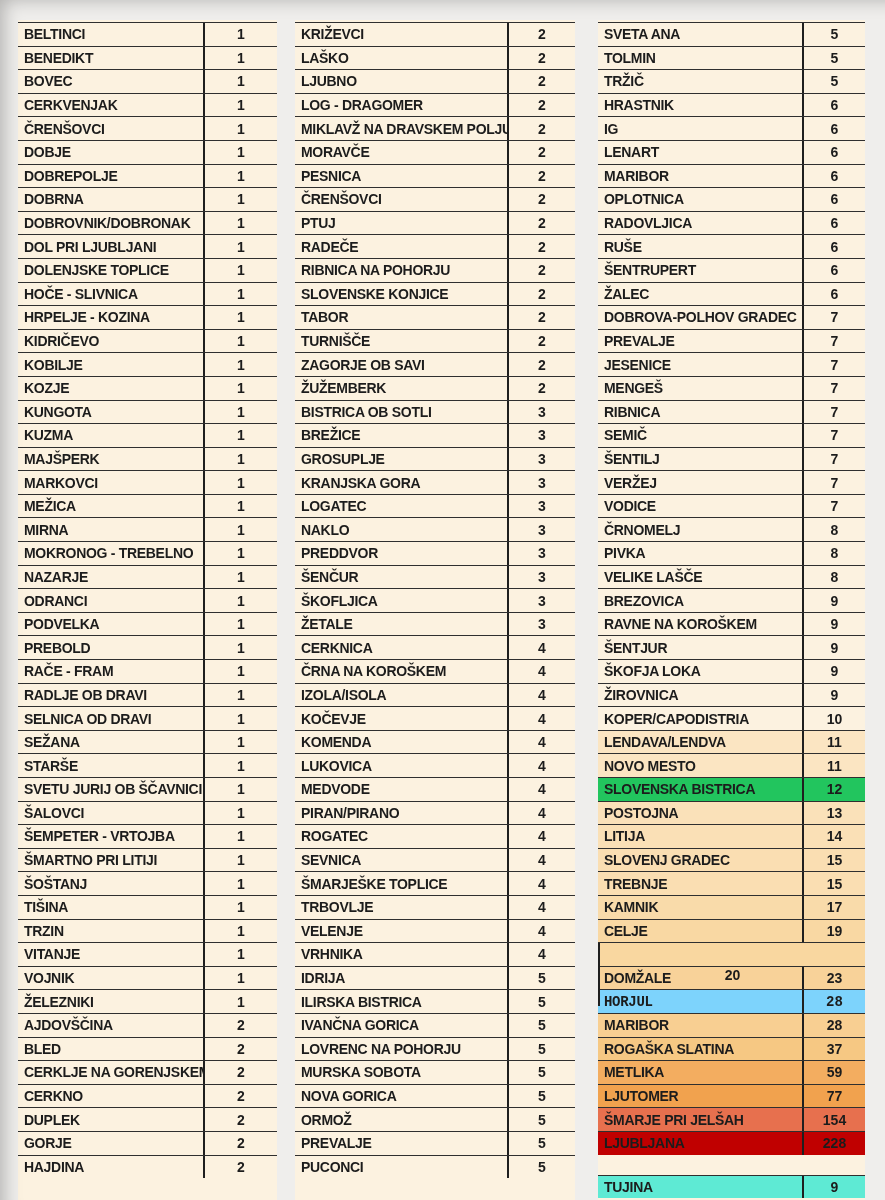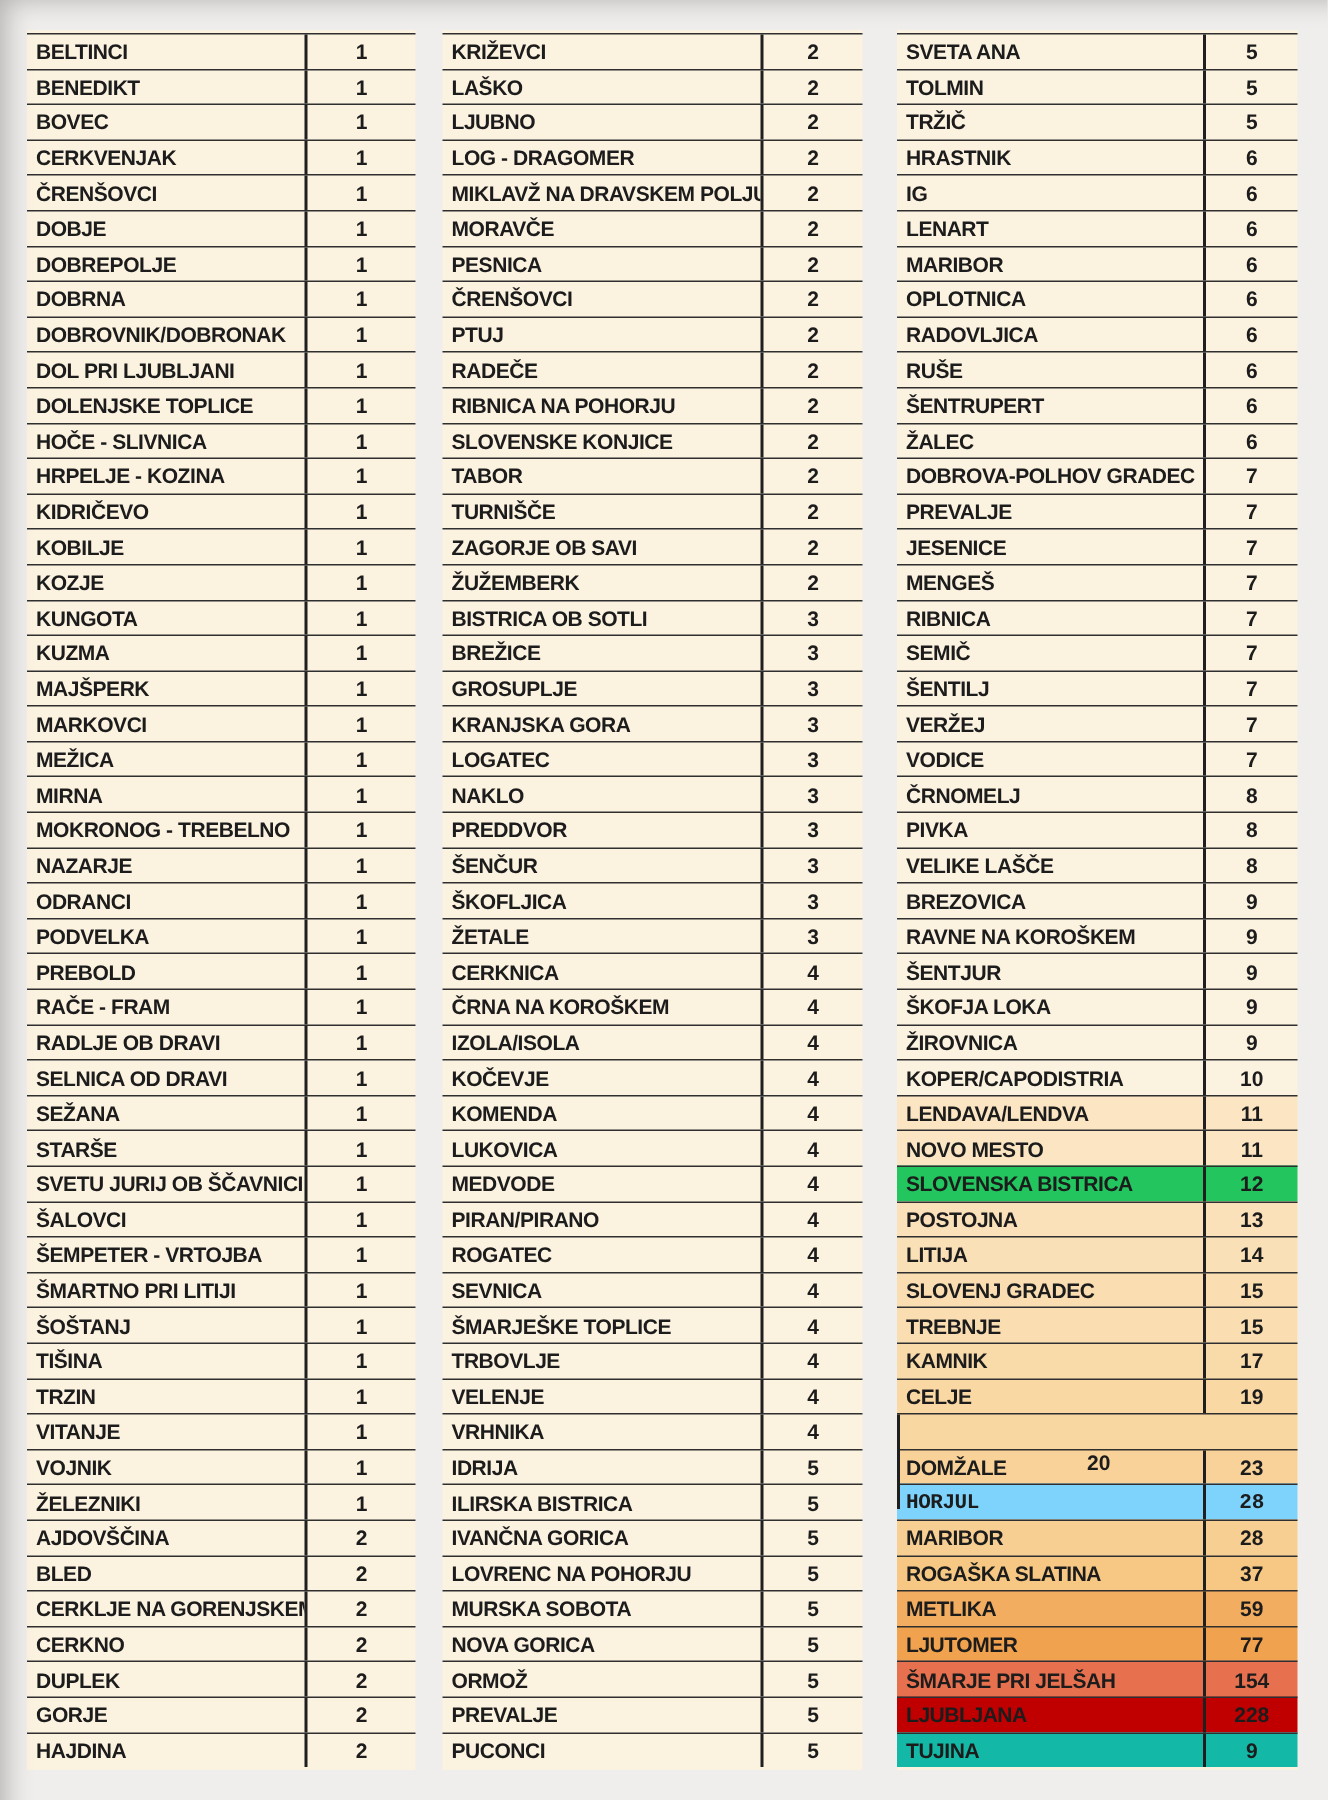--- a/index.html
+++ b/index.html
@@ -650,19 +650,19 @@
           <div class="cell-value">77</div>
         </div>
         <div class="row" style="background: rgb(231, 112, 78);">
           <div class="cell-name">ŠMARJE PRI JELŠAH</div>
           <div class="cell-value">154</div>
         </div>
         <div class="row" style="background: rgb(192, 0, 0);">
           <div class="cell-name">LJUBLJANA</div>
           <div class="cell-value">228</div>
         </div>
-        <div class="row" style="background: #14b8a6;">
+        <div class="row" style="background: #5eead4; margin-top: 20px;">
           <div class="cell-name">TUJINA</div>
           <div class="cell-value">9</div>
         </div>
       </div>
   </div>
 </div>
 
 </body></html>

